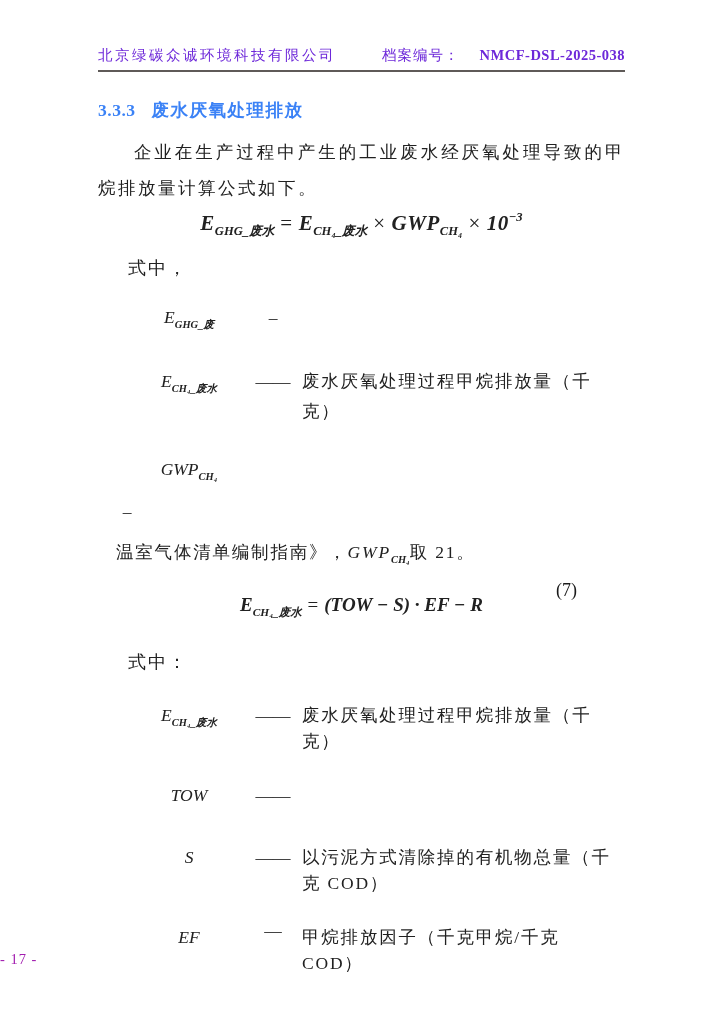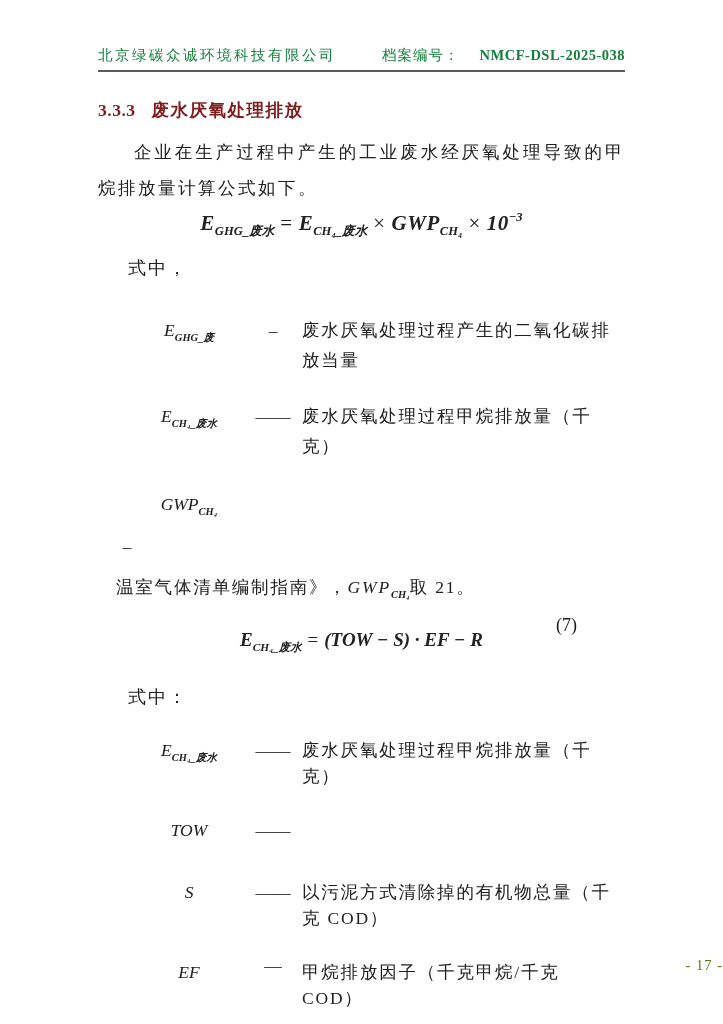--- a/index.html
+++ b/index.html
@@ -11,29 +11,29 @@
     position:relative;
     overflow:hidden;
   }
   .page { box-sizing:border-box; height:100%; padding:0 98px; position:relative; }
 
   
   .doc-header {
     display:flex; justify-content:space-between; align-items:flex-end;
     padding-top:46px; padding-bottom:5px;
     border-bottom:2px solid #5f5a58;
-    color:#15803d; font-size:14.5px;
+    color:#6d28d9; font-size:14.5px;
   }
   .company { letter-spacing:2.5px; }
   .file-block { white-space:nowrap; }
   .file-label { letter-spacing:1px; }
   .file-number { margin-left:20px; letter-spacing:0.5px; font-weight:bold; font-family:"Liberation Serif",serif; }
 
   
-  .sec-heading { margin:26px 0 0; font-size:17.5px; font-weight:bold; letter-spacing:1.5px; color:#7f1d1d; }
+  .sec-heading { margin:26px 0 0; font-size:17.5px; font-weight:bold; letter-spacing:1.5px; color:#3b82f6; }
   .sec-heading .h-num { letter-spacing:0.5px; margin-right:16px; }
 
   
   .body-para {
     margin:12px 0 0; font-size:17.5px; line-height:36px;
     text-indent:2.05em; text-align:justify; letter-spacing:2.5px;
   }
 
   
   .formula-main {
@@ -41,37 +41,37 @@
     font-size:21px; font-style:italic; font-weight:600; letter-spacing:0.5px;
   }
   .fsub { font-size:0.60em; font-style:italic; vertical-align:-5px; letter-spacing:0; font-weight:600; }
   .fsup { font-size:0.60em; vertical-align:9px; letter-spacing:0; }
   .fop { font-style:normal; font-weight:normal; padding:0 6px; }
 
   .shizhong { margin:16px 0 0 30px; font-size:18px; letter-spacing:2px; }
 
   
   .def-row { display:flex; align-items:flex-start; margin-top:26px; font-size:17.5px; line-height:30px; }
-  .def-row.first { margin-top:35px; }
+  .def-row.first { margin-top:22px; }
   .def-sym { width:110px; margin-left:36px; flex-shrink:0; text-align:center; font-style:italic; letter-spacing:0; }
   .def-dash { width:58px; flex-shrink:0; text-align:center; font-style:normal; letter-spacing:0; }
   .dash-raised { position:relative; top:-7px; }
   .def-text { flex:1; letter-spacing:1.8px; text-align:left; }
   .def-text .cont-line { display:block; margin-top:6px; padding-left:18px; line-height:36px; }
 
   .def-row.two-line { line-height:34px;flex-direction:column; }
   .set2 .def-row { margin-top:28px; line-height:26px; }
 
   
   .formula7-row { position:relative; margin-top:16px; text-align:center; font-size:19px; }
   .formula7 { font-style:italic; font-weight:600; }
   .eq-number { position:absolute; right:48px; top:-14px; font-size:18px; font-style:normal; font-weight:normal; color:#1a1a1a; }
 
   
-  .doc-footer { position:absolute; bottom:50px; left:0; right:0; text-align:right; font-size:14.5px; color:#4d7c0f; letter-spacing:1px; }
+  .doc-footer { position:absolute; bottom:56px; left:0; right:0; text-align:left; font-size:14.5px; color:#a21caf; letter-spacing:1px; }
 </style>
 </head>
 <body>
 
 <div class="page">
 
   <header class="doc-header">
     <span class="company">北京绿碳众诚环境科技有限公司</span>
     <span class="file-block">
       <span class="file-label">档案编号：</span><span class="file-number">NMCF-DSL-2025-038</span>
@@ -87,21 +87,20 @@
   <div class="formula-main">
     <span>E</span><span class="fsub">GHG_废水</span><span class="fop">=</span><span>E</span><span class="fsub">CH₄_废水</span><span class="fop">×</span><span>GWP</span><span class="fsub">CH₄</span><span class="fop">×</span><span>10</span><span class="fsup">−3</span>
   </div>
 
   <p class="shizhong">式中，</p>
 
   <div class="defs set1">
     <div class="def-row first">
       <span class="def-sym"><span>E</span><span class="fsub">GHG_废</span></span>
       <span class="def-dash">–</span>
-      <span class="def-text">废水厌氧处理过程产生的二氧化碳排放当量</span>
     </div>
     <div class="def-row">
       <span class="def-sym"><span>E</span><span class="fsub">CH₄_废水</span></span>
       <span class="def-dash">——</span>
       <span class="def-text">废水厌氧处理过程甲烷排放量（千克）</span>
     </div>
     <div class="def-row two-line">
       <span class="def-sym"><span>GWP</span><span class="fsub">CH₄</span></span>
       <span class="def-dash">–</span>
       <span class="def-text">

